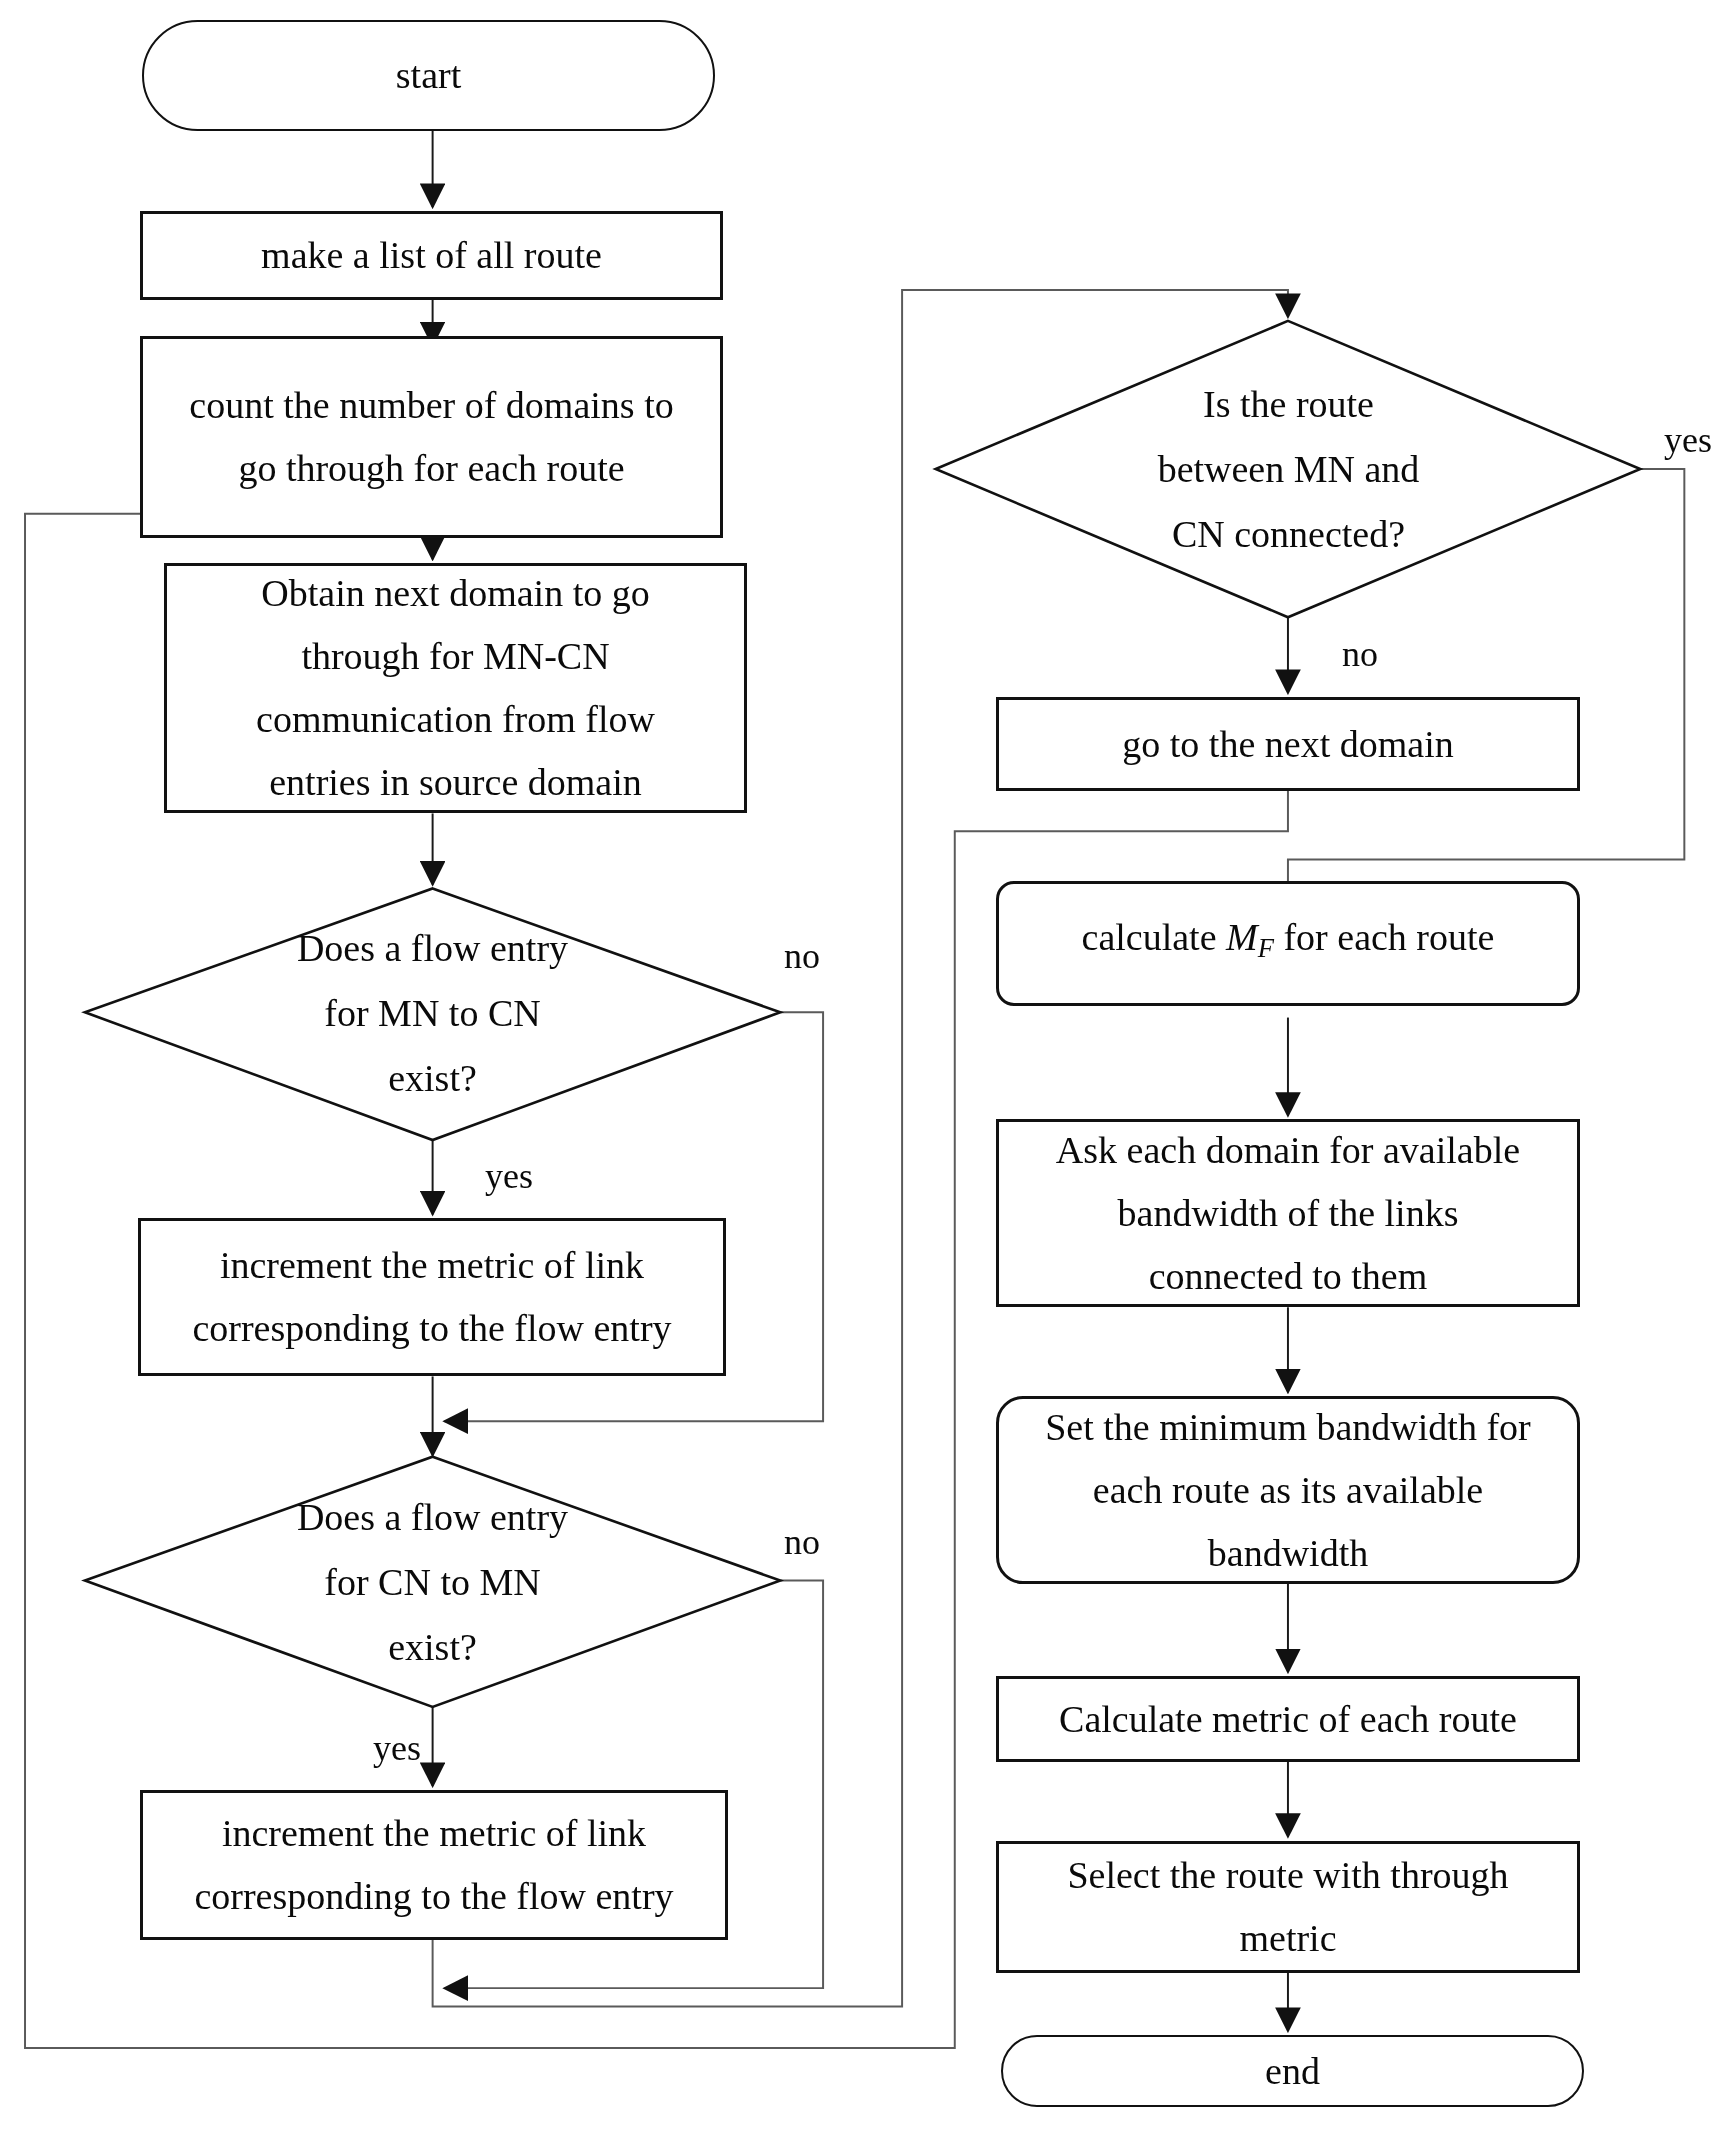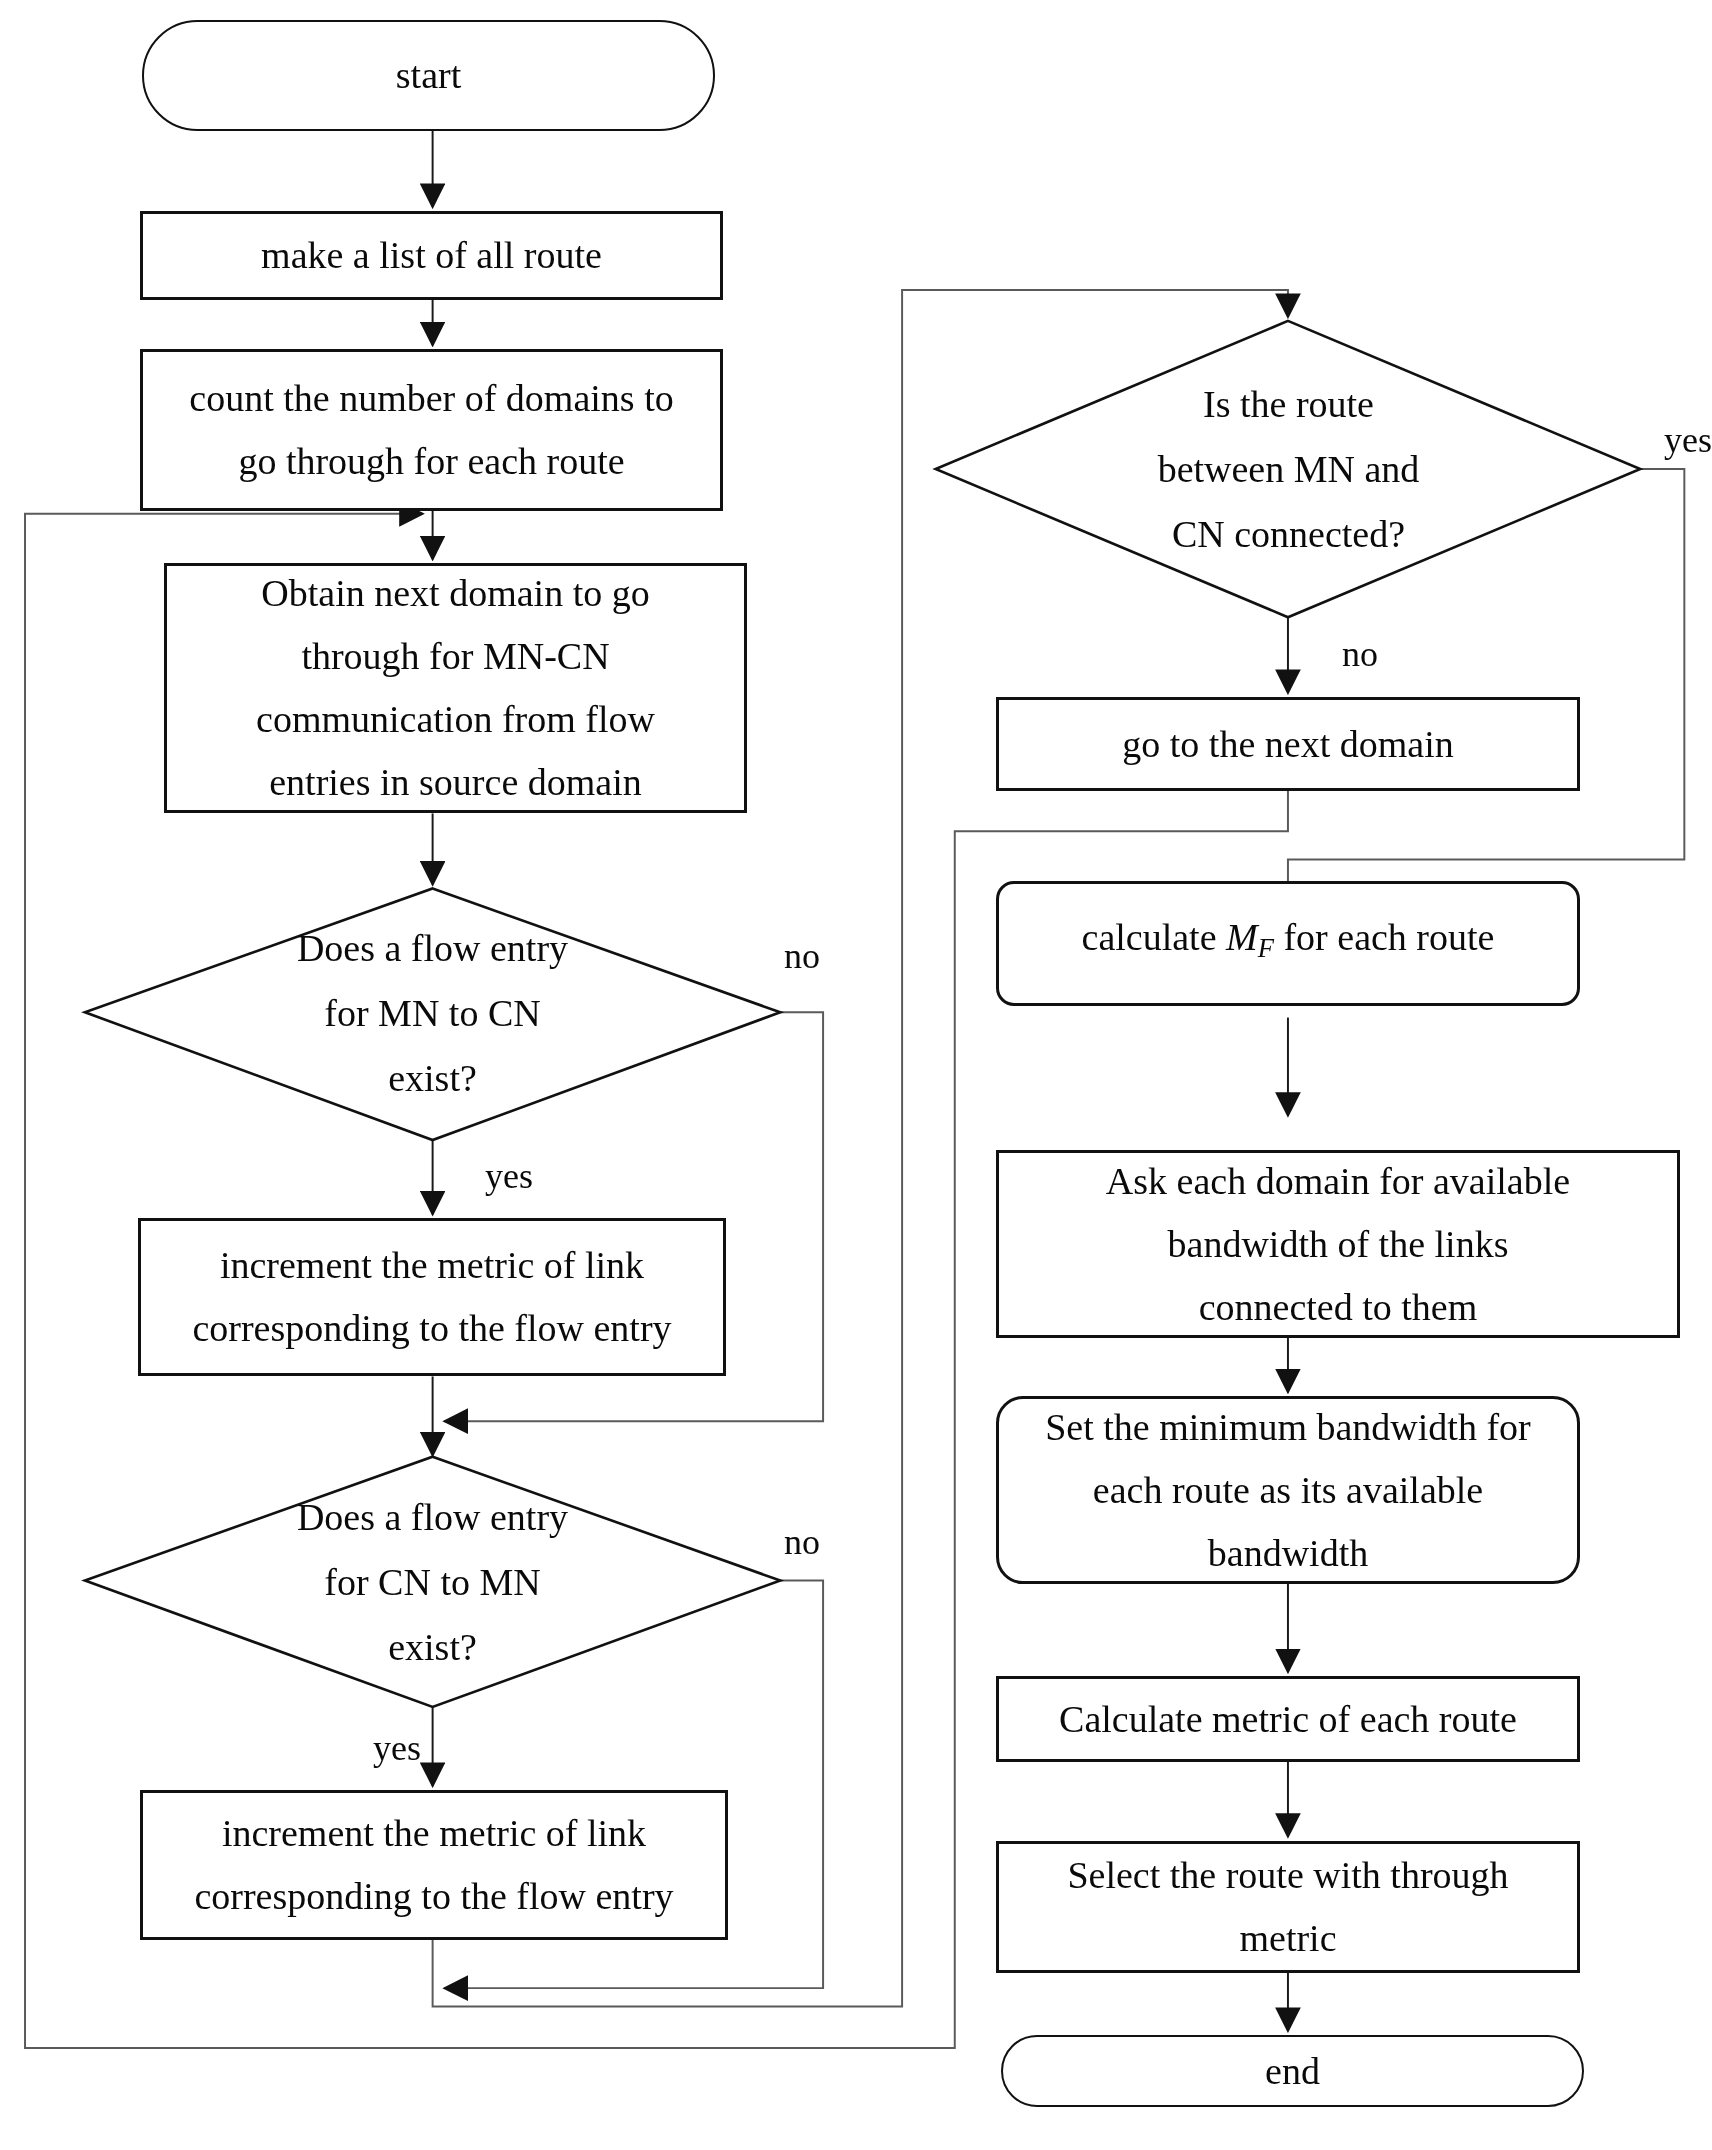--- a/index.html
+++ b/index.html
@@ -104,21 +104,21 @@
       <polygon points="657,1349 1185,1537 657,1731 129,1537"></polygon>
       <polygon points="657,2212 1185,2400 657,2592 129,2400"></polygon>
       <polygon points="1956,487 2491,712 1956,937 1421,712"></polygon>
     </g>
   </svg>
 
   <div class="node" style="left:140px; top:211px; width:583px; height:89px;">make a list of all route</div>
 
   <div class="node terminator" style="left:142px; top:20px; width:573px; height:111px;">start</div>
 
-  <div class="node" style="left:140px; top:349px; width:583px; height:162px;">count the number of domains to
+  <div class="node" style="left:140px; top:336px; width:583px; height:202px;">count the number of domains to
 go through for each route</div>
 
   <div class="node" style="left:140px; top:563px; width:583px; height:250px;margin-left:24px;">Obtain next domain to go
 through for MN-CN
 communication from flow
 entries in source domain</div>
 
   <div class="diamond-label" style="left:202px; top:914px; width:461px; height:198px;">Does a flow entry
 for MN to CN
 exist?</div>
@@ -136,21 +136,21 @@
   <div class="diamond-label" style="left:1058px; top:370px; width:461px; height:198px;">Is the route
 between MN and
 CN connected?</div>
 
   <div class="node" style="left:996px; top:697px; width:584px; height:94px;">go to the next domain</div>
 
   <div class="node" style="left:996px; top:881px; width:584px; height:125px;border-radius:18px;">
     <span><span>calculate </span><span class="mf-var">M</span><span class="mf-sub">F</span><span> for each route</span></span>
   </div>
 
-  <div class="node" style="left:996px; top:1119px; width:684px; height:188px;margin-top:31px;">Ask each domain for available
+  <div class="node" style="left:996px; top:1119px; width:584px; height:188px;">Ask each domain for available
 bandwidth of the links
 connected to them</div>
 
   <div class="node" style="left:996px; top:1396px; width:584px; height:188px;border-radius:27px;">Set the minimum bandwidth for
 each route as its available
 bandwidth</div>
 
   <div class="node" style="left:996px; top:1676px; width:584px; height:86px;">Calculate metric of each route</div>
 
   <div class="node" style="left:996px; top:1841px; width:584px; height:132px;">Select the route with through

